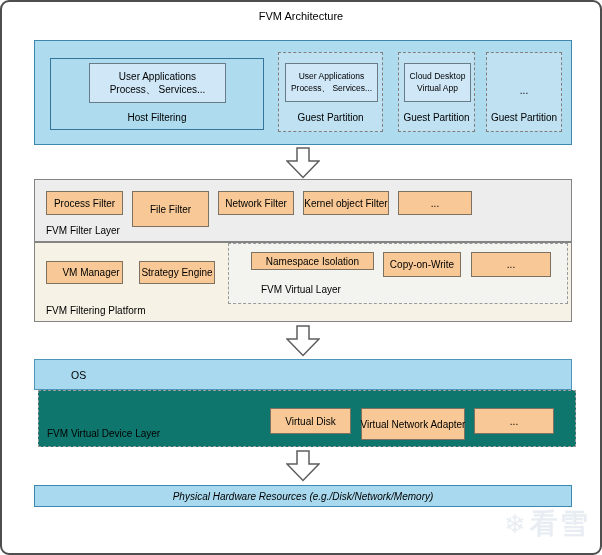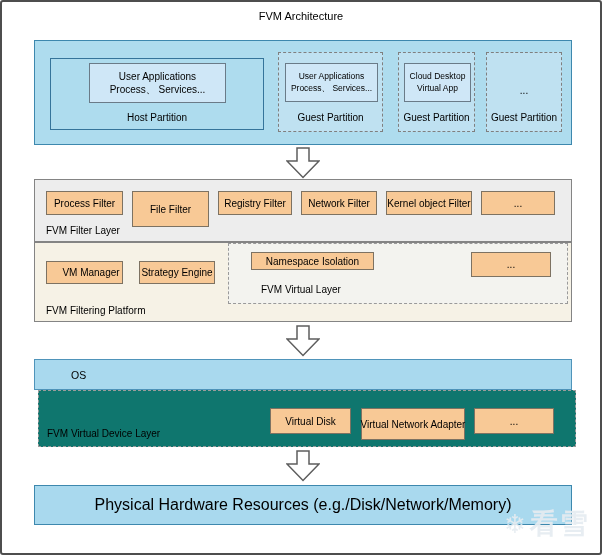--- a/index.html
+++ b/index.html
@@ -1,17 +1,17 @@
 <!DOCTYPE html>
 <html><head>
 <meta charset="utf-8">
 <style>
   html,body{margin:0;padding:0;background:#fff;}
   body{width:602px;height:555px;position:relative;font-family:"Liberation Sans",sans-serif;color:#000;}
-  .frame{position:absolute;inset:0;border:2px solid #4e4e4e;border-radius:3px;box-sizing:border-box;background:#fff;overflow:hidden;}
+  .frame{position:absolute;inset:0;border:2px solid #4e4e4e;border-radius:9px;box-sizing:border-box;background:#fff;overflow:hidden;}
   .abs{position:absolute;box-sizing:border-box;}
   .page-title{top:8px;left:0;width:100%;text-align:center;font-size:11px;}
 
   
   .partitions{left:32px;top:38px;width:538px;height:105px;background:#aedcee;border:1px solid #3d88ae;}
   .host{left:15px;top:17px;width:214px;height:72px;background:#aedcee;border:1px solid #35749a;}
   .app-box{background:#cfe7f7;border:1px solid #6a7b88;display:flex;flex-direction:column;align-items:center;justify-content:center;text-align:center;line-height:1.35;}
   .host .app-box{left:38px;top:4px;width:137px;height:40px;font-size:10px;}
   .part-label{left:0;width:100%;text-align:center;font-size:10px;}
   .guest{background:#bfe1f1;border:1px dashed #7f7f7f;}
@@ -21,42 +21,42 @@
   
   .layer-label{font-size:10px;white-space:nowrap;}
   .chip{background:#f8c996;border:1px solid #7d7262;display:flex;align-items:center;justify-content:center;font-size:10px;box-sizing:border-box;white-space:nowrap;}
   .filter-layer{left:32px;top:177px;width:538px;height:63px;background:#ededed;border:1px solid #848484;text-decoration:underline;}
   .chip-row{display:flex;gap:9px;}
   .platform{left:32px;top:240px;width:538px;height:80px;background:#f6f2e6;border:1px solid #848484;}
   .virtual-layer{left:193px;top:0;width:340px;height:61px;background:#f3f3ef;border:1px dashed #9a9a9a;}
   .os-bar{left:32px;top:357px;width:538px;height:31px;background:#a9d9ee;border:1px solid #4f94ba;display:flex;align-items:center;}
   .os-bar span{margin-left:36px;font-size:10.5px;}
   .device-layer{left:36px;top:388px;width:538px;height:57px;background:#0f766e;border:1px dashed #9a9a9a;}
-  .hw-bar{left:32px;top:483px;width:538px;height:40px;background:#a9d9ee;border:1px solid #3d88ae;display:flex;align-items:center;justify-content:center;font-size:16px;}
+  .hw-bar{left:32px;top:483px;width:538px;height:22px;background:#a9d9ee;border:1px solid #3d88ae;display:flex;align-items:center;justify-content:center;font-size:10px;font-style:italic;}
 
   .arrow{width:34px;height:32px;}
 
   .watermark{left:502px;top:503px;display:flex;align-items:center;gap:4px;color:#e6ecf1;opacity:0.92;z-index:5;}
   .watermark .flake{font-size:26px;line-height:1;}
   .watermark .wm-text{font-size:28px;letter-spacing:2px;font-weight:bold;}
 </style>
 </head>
 <body>
 
 <div class="frame">
 
   <div class="abs page-title">FVM Architecture</div>
 
   <div class="abs partitions">
     <div class="abs host">
       <div class="abs app-box">
         <div>User Applications</div>
         <div>Process、 Services...</div>
       </div>
-      <div class="abs part-label" style="bottom:6px;">Host Partition</div>
+      <div class="abs part-label" style="bottom:6px;">Host Filtering</div>
     </div>
 
     <div class="abs guest" style="left:243px;top:11px;width:105px;height:80px;">
       <div class="abs app-box" style="left:6px;top:10px;width:93px;height:39px;">
         <div>User Applications</div>
         <div>Process、 Services...</div>
       </div>
       <div class="abs part-label" style="bottom:8px;">Guest Partition</div>
     </div>
 
@@ -75,34 +75,34 @@
   </div>
 
   <svg class="abs arrow" style="left:284px;top:145px;" viewBox="0 0 34 32">
     <path d="M11 1 L23 1 L23 14 L33 14 L17 30.5 L1 14 L11 14 Z" fill="#ffffff" stroke="#5d5d5d" stroke-width="1.5"></path>
   </svg>
 
   <div class="abs filter-layer">
     <div class="abs chip-row" style="left:11px;top:11px;">
       <div class="chip" style="width:77px;height:24px;">Process Filter</div>
       <div class="chip" style="width:77px;height:36px;">File Filter</div>
-      <div class="chip" style="width:74px;height:24px;">Registry Filter</div>
       <div class="chip" style="width:76px;height:24px;">Network Filter</div>
       <div class="chip" style="width:86px;height:24px;">Kernel object Filter</div>
       <div class="chip" style="width:74px;height:24px;">...</div>
     </div>
     <div class="abs layer-label" style="left:11px;top:45px;">FVM Filter Layer</div>
   </div>
 
   <div class="abs platform">
     <div class="chip abs" style="left:11px;top:18px;width:77px;height:23px;padding-left:13px;">VM Manager</div>
     <div class="chip abs" style="left:104px;top:18px;width:76px;height:23px;">Strategy Engine</div>
 
     <div class="abs virtual-layer">
       <div class="chip abs" style="left:22px;top:8px;width:123px;height:18px;">Namespace Isolation</div>
+      <div class="chip abs" style="left:154px;top:8px;width:78px;height:25px;">Copy-on-Write</div>
       <div class="chip abs" style="left:242px;top:8px;width:80px;height:25px;">...</div>
       <div class="abs layer-label" style="left:32px;top:40px;">FVM Virtual Layer</div>
     </div>
 
     <div class="abs layer-label" style="left:11px;top:62px;">FVM Filtering Platform</div>
   </div>
 
   <svg class="abs arrow" style="left:284px;top:323px;" viewBox="0 0 34 32">
     <path d="M11 1 L23 1 L23 14 L33 14 L17 30.5 L1 14 L11 14 Z" fill="#ffffff" stroke="#5d5d5d" stroke-width="1.5"></path>
   </svg>

